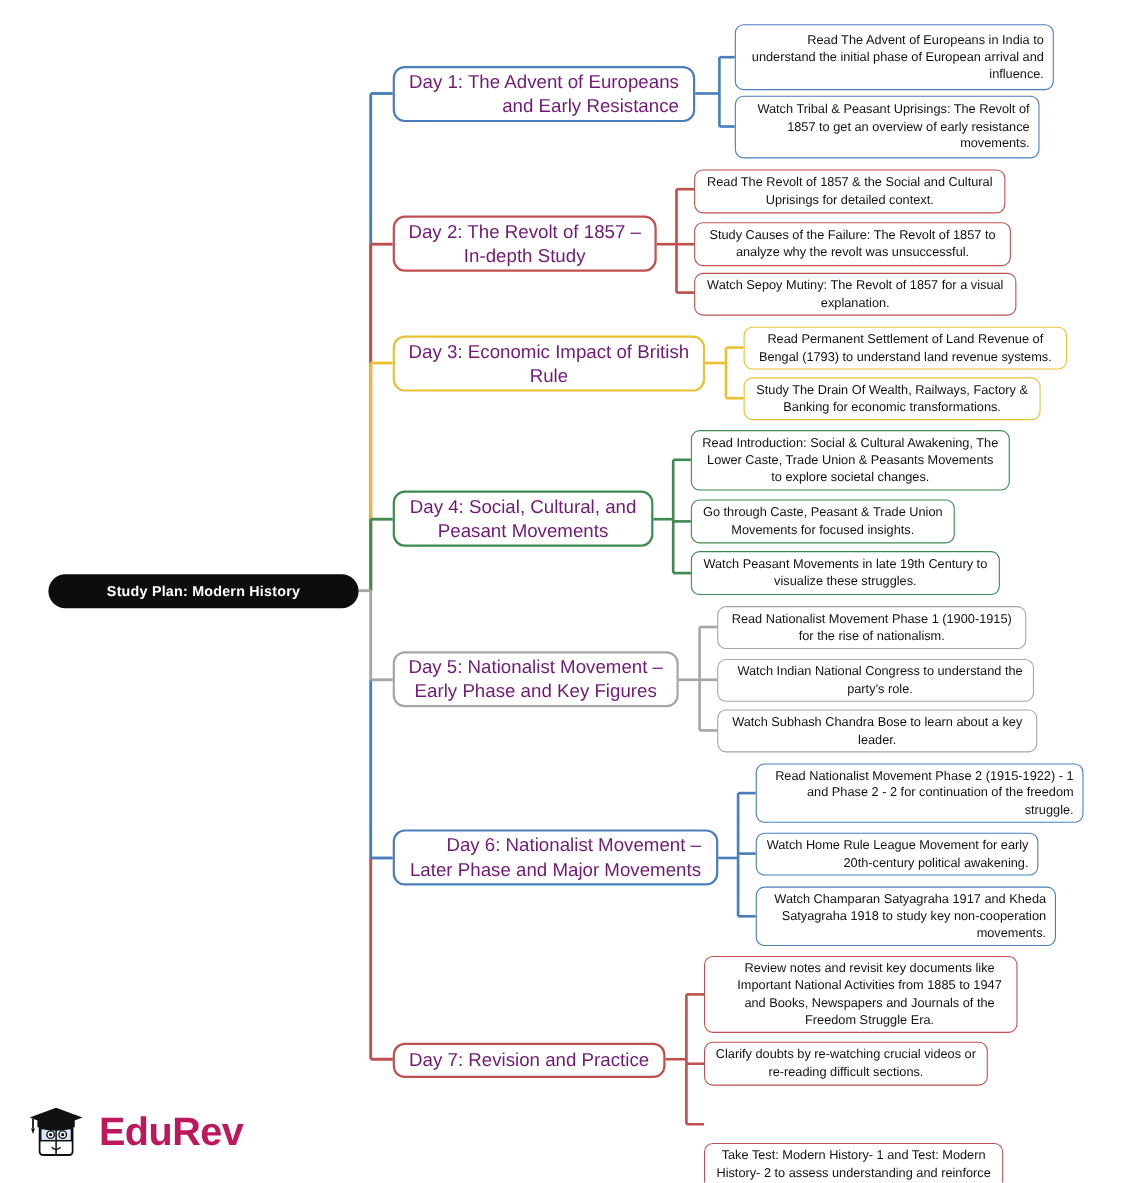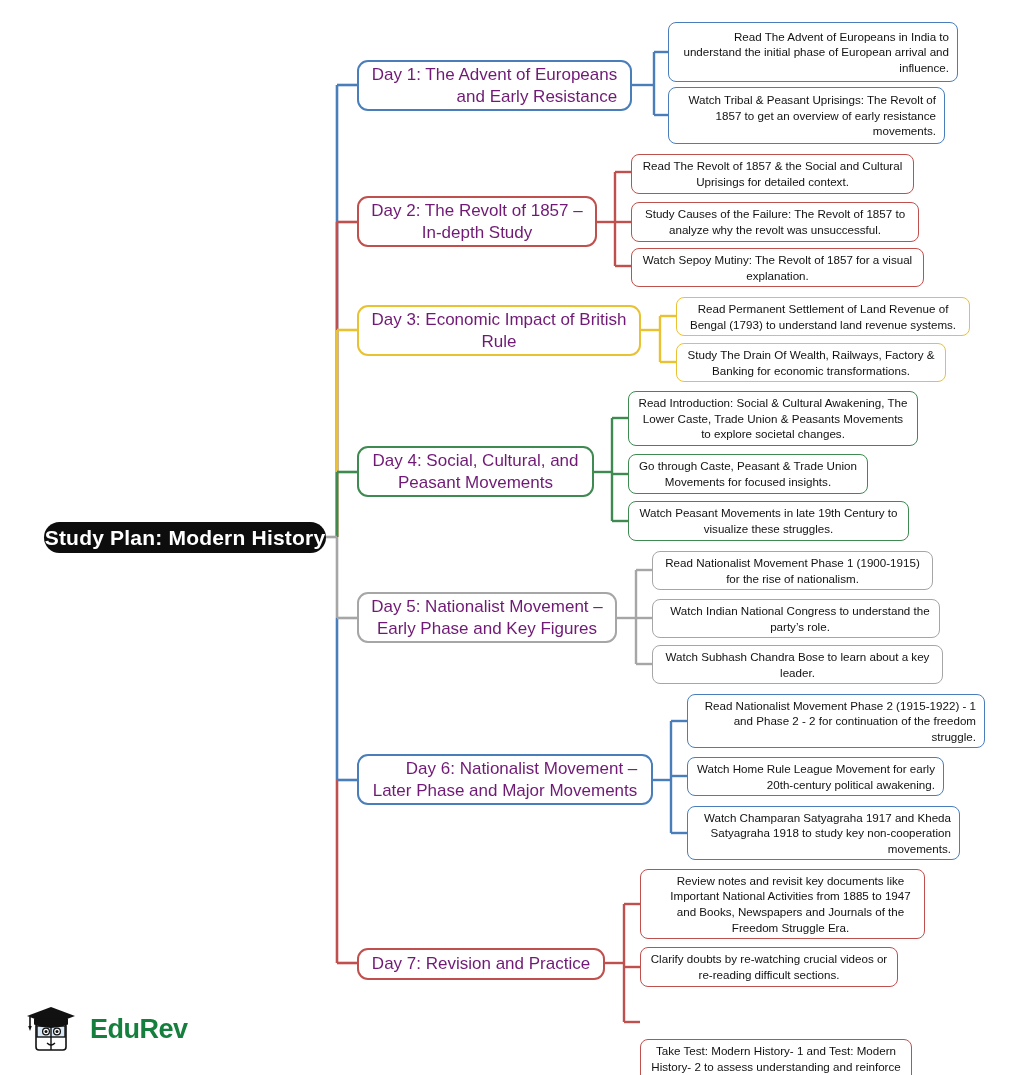--- a/index.html
+++ b/index.html
@@ -10,21 +10,21 @@
   }
   #canvas{position:absolute;left:0;top:0;width:1035px;height:1075px;}
   svg#wires{position:absolute;left:0;top:0;width:1035px;height:1075px;pointer-events:none;}
 
   .node{position:absolute;box-sizing:border-box;background:#ffffff;
         display:flex;align-items:center;justify-content:center;text-align:center;}
 
   
   .root{
     background:#0d0d0d;color:#ffffff;border-radius:16px;
-    font-size:21px;font-weight:bold;letter-spacing:.2px;
+    font-size:13px;font-weight:bold;letter-spacing:.2px;
     left:44px;top:522px;width:282px;height:31px;
   }
 
   
   .day{
     border:2px solid #888;border-radius:11px;
     font-size:17px;color:#701a75;line-height:1.28;padding:4px 9px;
   }
   .day .t{display:block;}
 
@@ -37,21 +37,21 @@
   
   .c-blue   {border-color:#4a7ebb;text-align:right;}
   .c-red    {border-color:#bf504d;}
   .c-yellow {border-color:#e9c234;}
   .c-green  {border-color:#3e8a50;}
   .c-gray   {border-color:#a6a6a6;}
 
   
   #logo{position:absolute;left:26px;top:1000px;width:200px;height:58px;
         display:flex;align-items:center;gap:8px;}
-  #logo .wordmark{font-size:27px;font-weight:bold;color:#15803d;letter-spacing:-.5px;}
+  #logo .wordmark{font-size:36px;font-weight:bold;color:#be185d;letter-spacing:-.5px;}
 </style>
 </head>
 <body>
 
 <div id="canvas">
 
   <svg id="wires" viewBox="0 0 1035 1075">
     <g fill="none" stroke-width="2.6" stroke-linecap="butt">
 
       <path d="M337,537 L337,85" stroke="#4a7ebb"></path>

